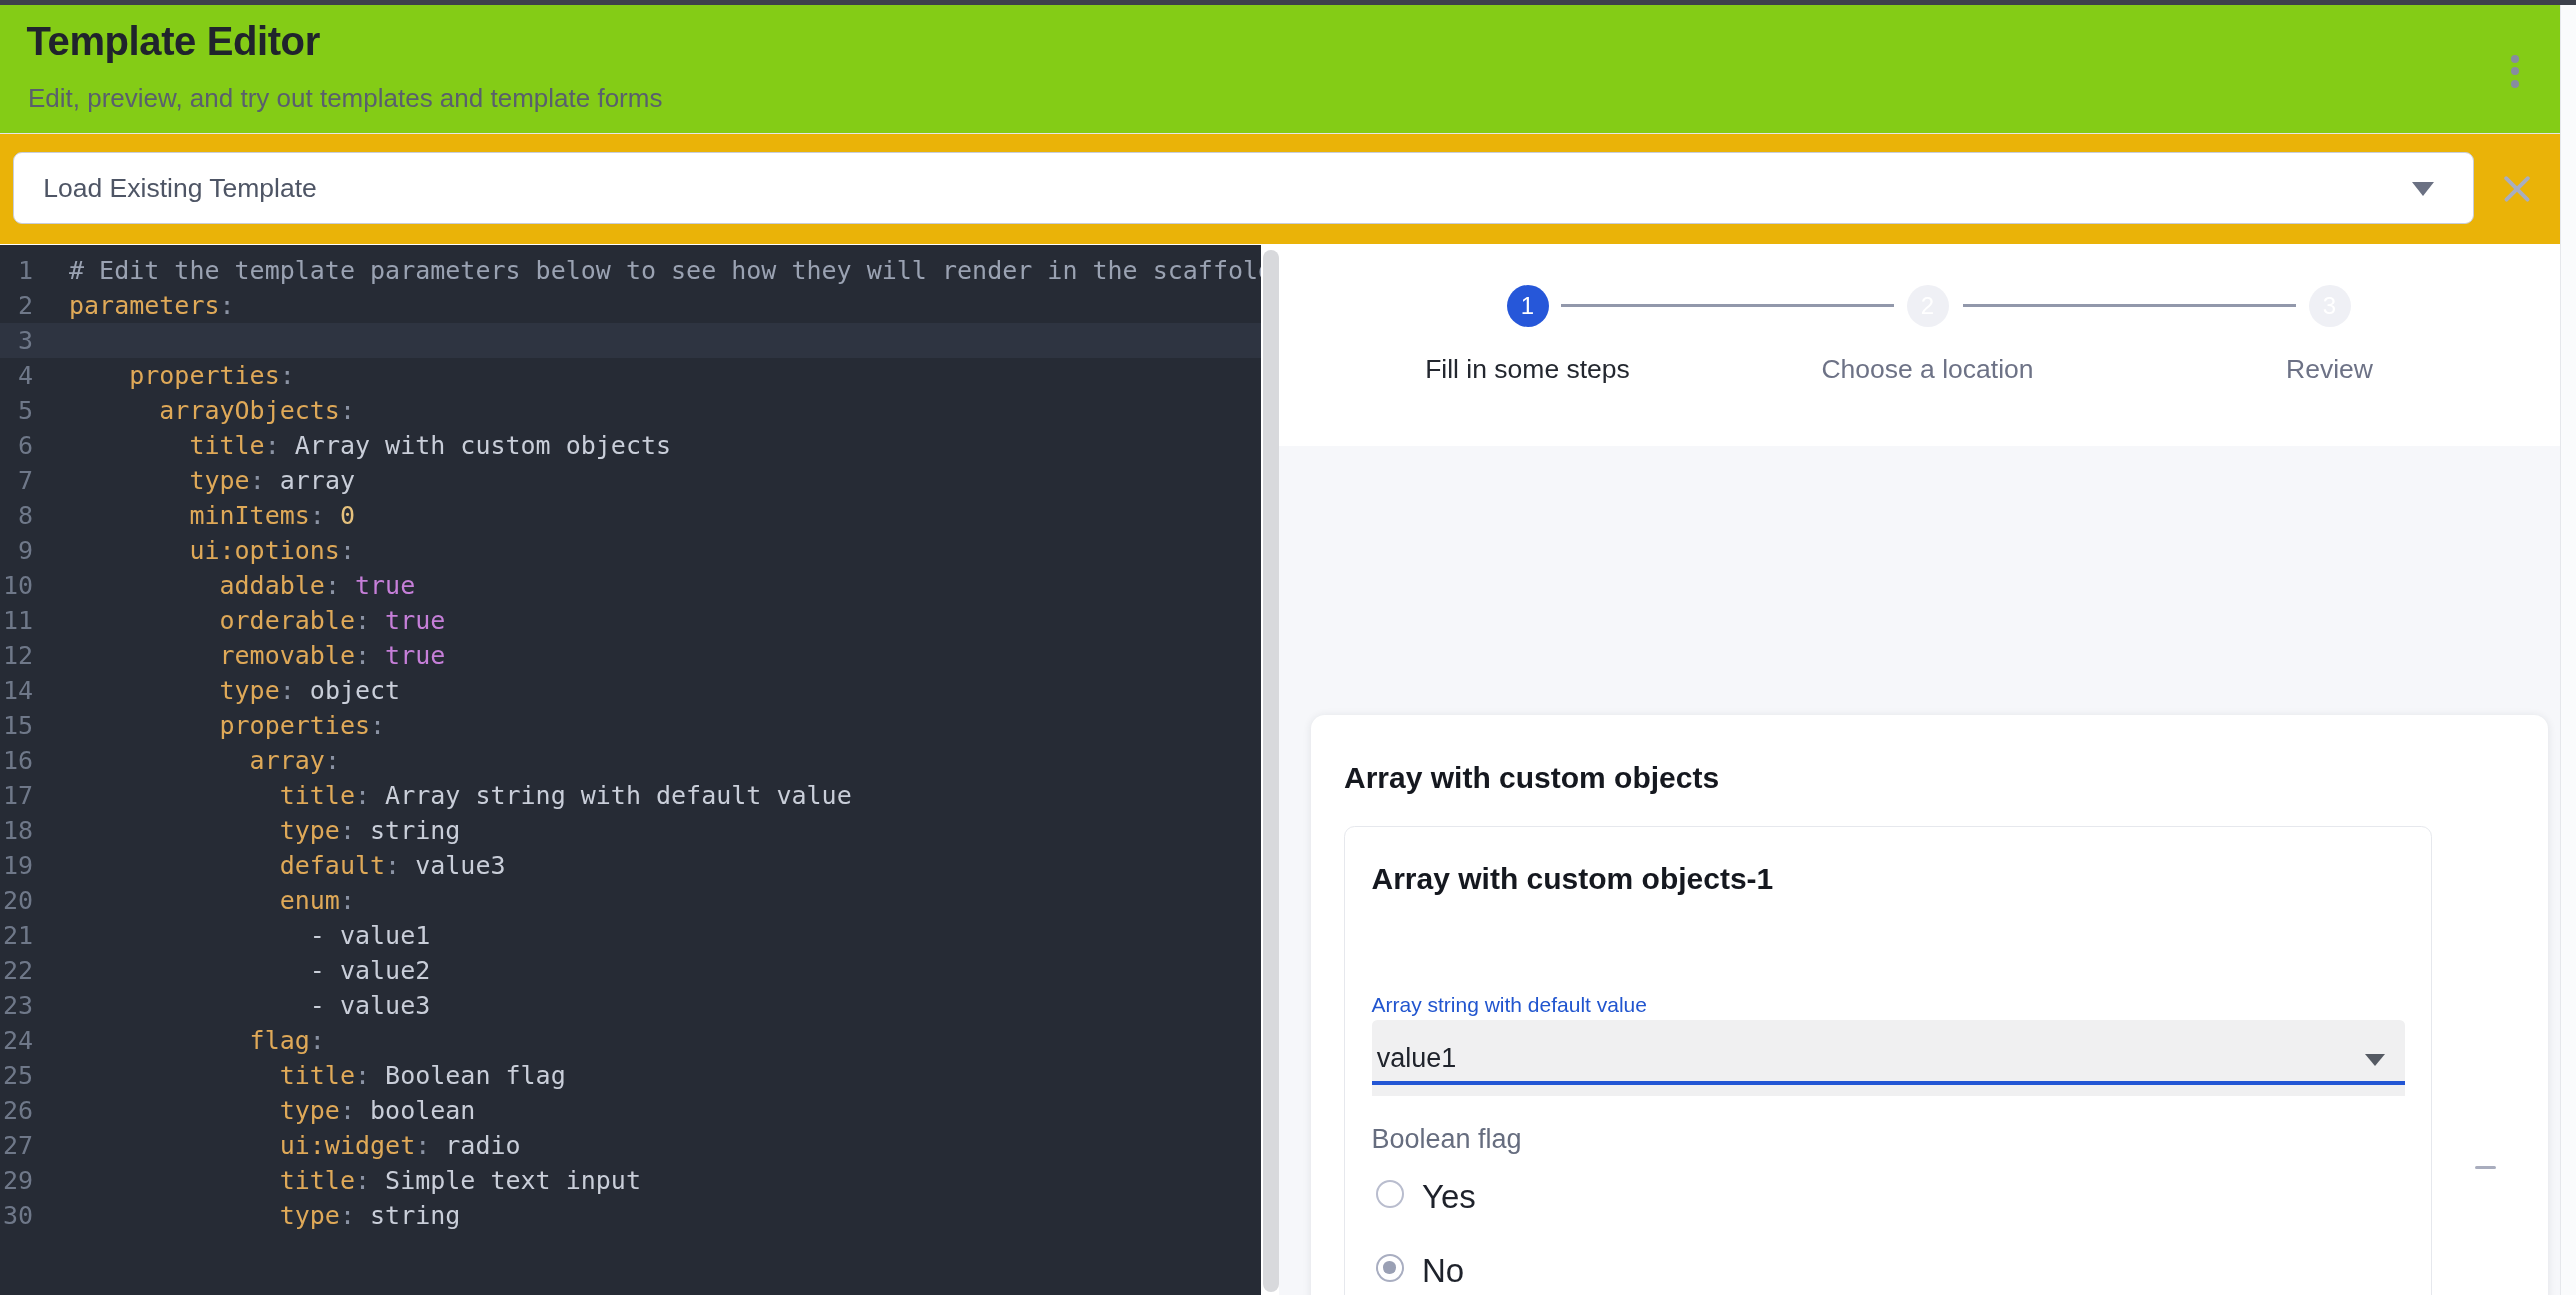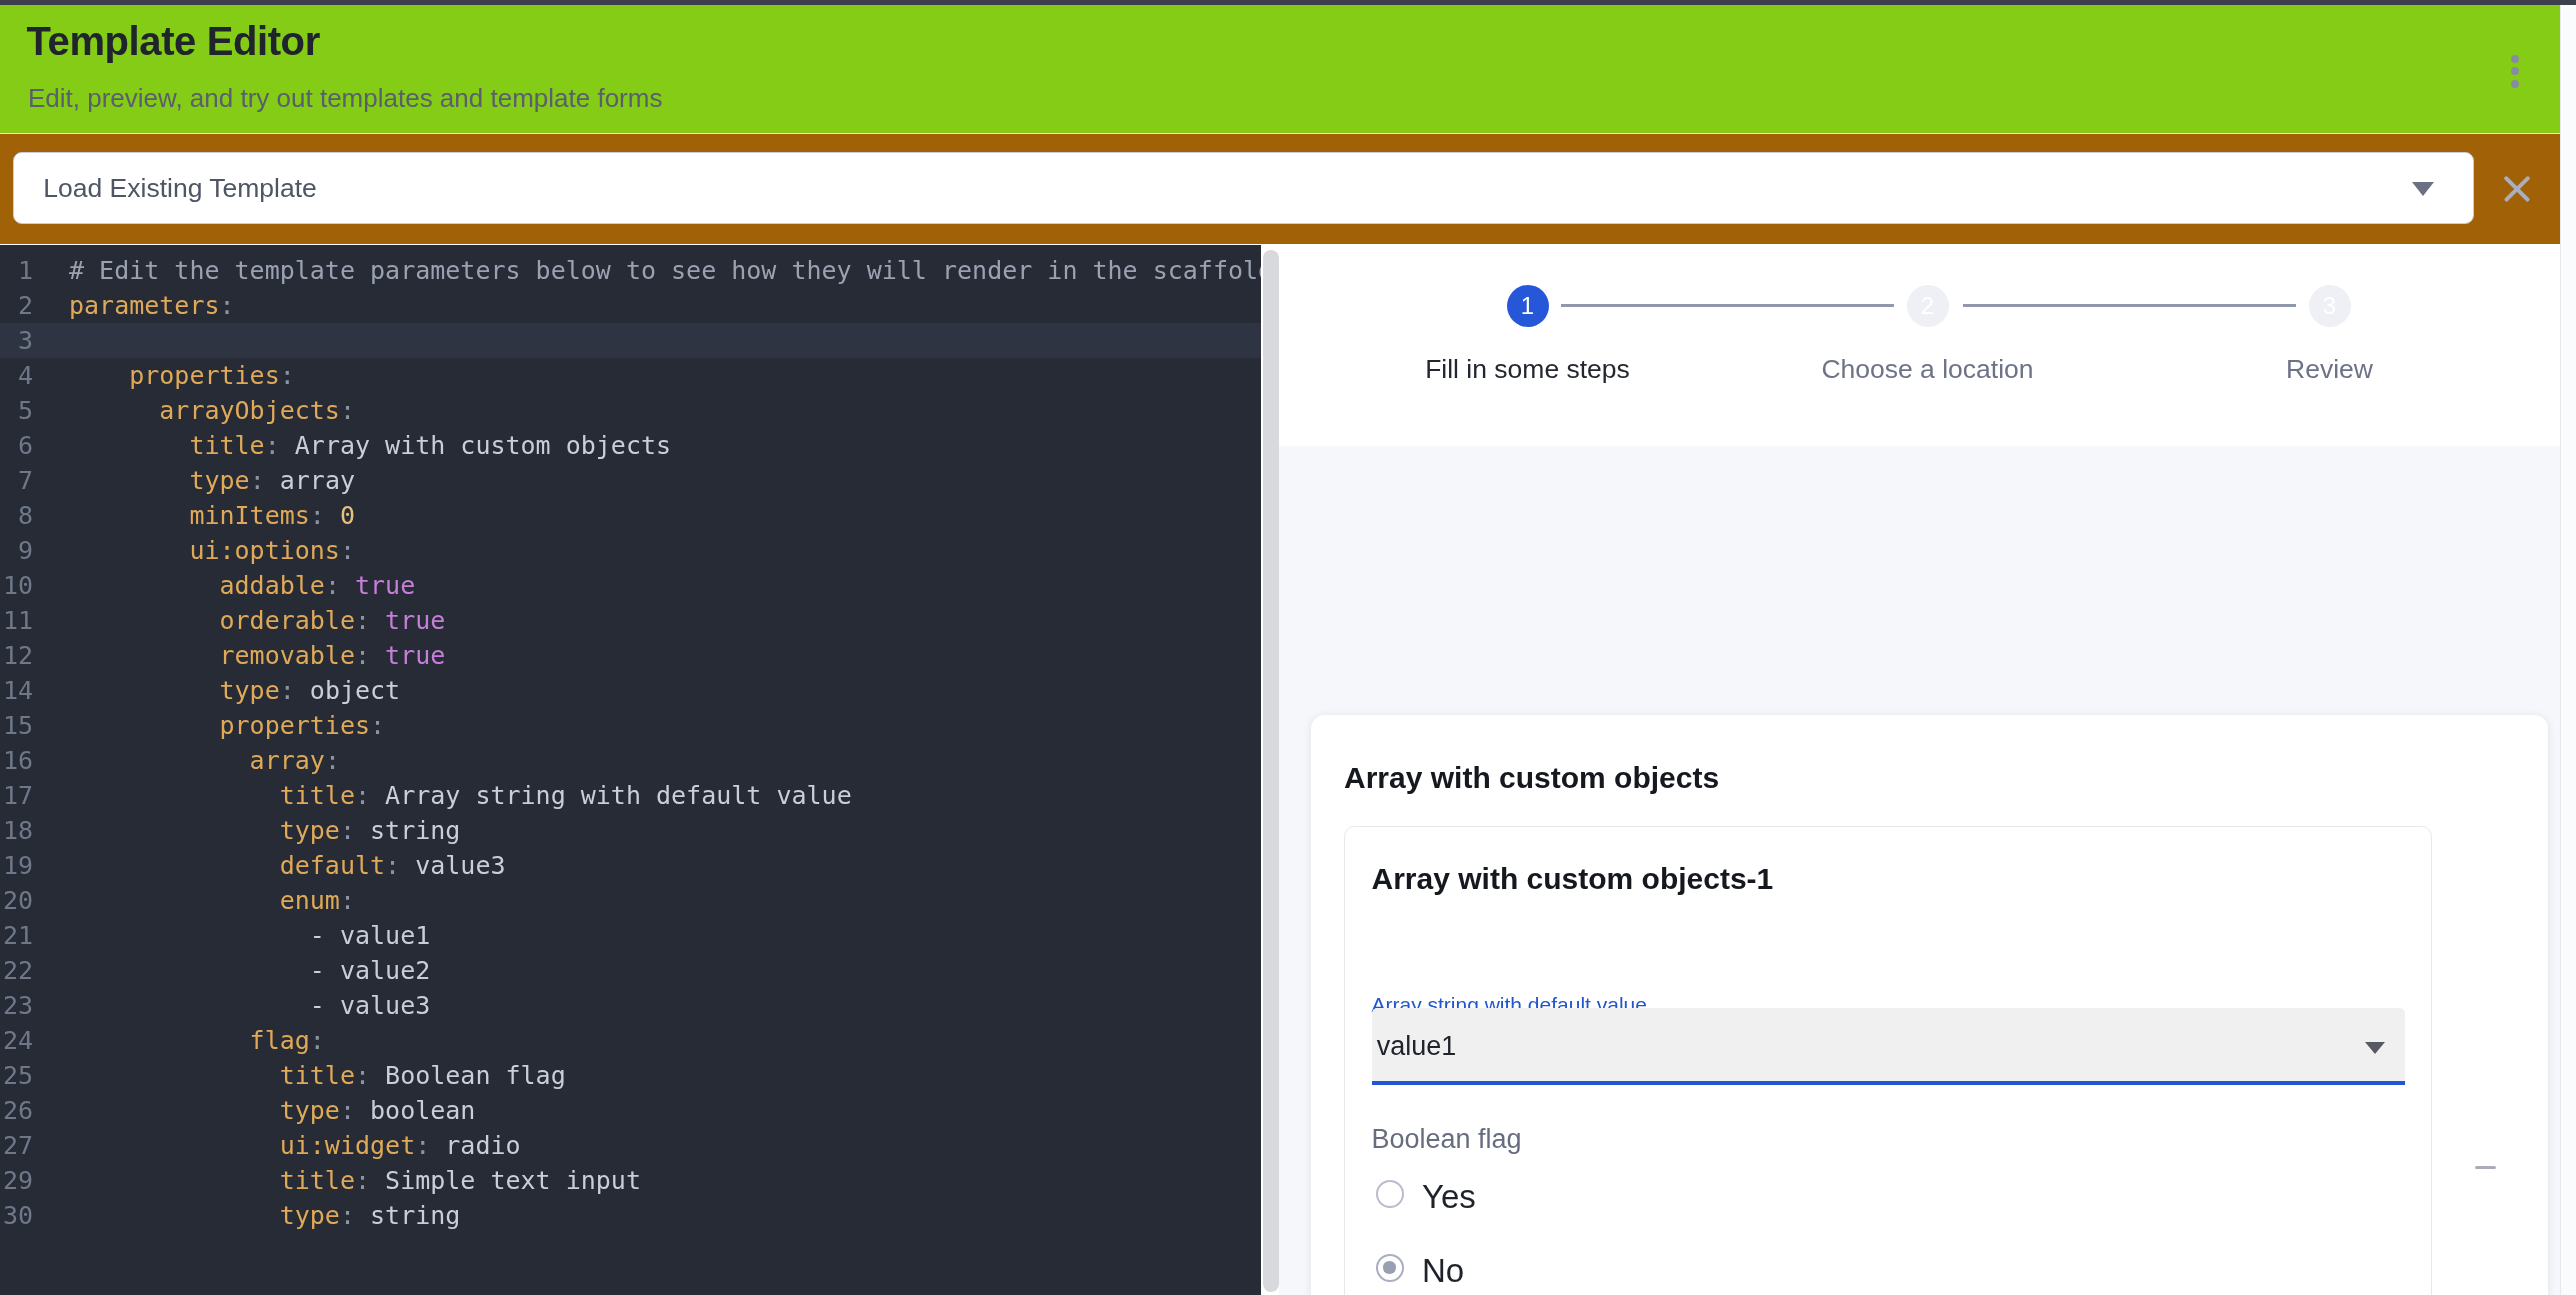--- a/index.html
+++ b/index.html
@@ -12,21 +12,21 @@
   .top-strip { position:absolute; left:0; top:0; width:2576px; height:5.3px; background:#3d414b; }
   
   .header { position:absolute; left:0; top:5.3px; width:2576px; height:128px; background:#84cc16; }
   .page-title { position:absolute; left:26.5px; top:14px; font-size:40px; font-weight:700; color:#20242c; letter-spacing:-0.4px; }
   .page-subtitle { position:absolute; left:28px; top:78px; font-size:26px; color:#595f6d;text-align:center; }
   .kebab { position:absolute; left:2495px; top:35px; width:39px; height:62px; cursor:pointer;
            display:flex; flex-direction:column; align-items:center; justify-content:center; gap:4.4px; }
   .kebab i { width:8px; height:8px; border-radius:50%; background:#878ca0; display:block; }
   .header-divider { position:absolute; left:0; top:133px; width:2576px; height:1.8px; background:#e4e6eb; }
   
-  .toolbar { position:absolute; left:0; top:134px; width:2576px; height:110px; background:#a16207; }
+  .toolbar { position:absolute; left:0; top:134px; width:2576px; height:110px; background:#eab308; }
   .load-select { position:absolute; left:13.3px; top:17.7px; width:2461px; height:72px; background:#fff;
                  border:1.8px solid #c8cdda; border-radius:8.8px; cursor:pointer; }
   .load-select .ph { position:absolute; left:29px; top:50%; transform:translateY(-50%); font-size:26.5px; color:#4e5565; }
   .sel-arrow { position:absolute; right:39px; top:50%; margin-top:-6.2px; width:0; height:0;
                border-left:11.5px solid transparent; border-right:11.5px solid transparent; border-top:14px solid #6b7183; }
   .clear-x { position:absolute; left:2496px; top:34px; width:41px; height:41px; cursor:pointer; }
   .clear-x:before, .clear-x:after { content:""; position:absolute; left:3.5px; top:18.6px; width:34px; height:3.5px;
                background:#a9aec0; border-radius:1.8px; }
   .clear-x:before { transform:rotate(45deg); }
   .clear-x:after  { transform:rotate(-45deg); }
@@ -55,21 +55,21 @@
   .conn1 { left:684px; width:333px; }
   .preview-bg { position:absolute; left:0; top:201px; width:1281px; height:849px; background:#f6f7fa; }
   
   .paper { position:absolute; left:32px; top:269px; width:1237px; height:813px; background:#fff;
            border-radius:14px; box-shadow:0 1.8px 8.8px rgba(30,35,50,0.10); }
   .section-title { position:absolute; left:33px; top:46px; font-size:30px; font-weight:700; color:#15181f; }
   .obj-card { position:absolute; left:33px; top:111px; width:1088px; height:646px; background:#fff;
               border:1.8px solid #e6e8ed; border-radius:10.6px; }
   .card-title { position:absolute; left:26.5px; top:35px; font-size:30px; font-weight:700; color:#15181f; }
   .field-label-blue { position:absolute; left:26.5px; top:166px; font-size:21px; color:#2155cf; }
-  .filled-select { position:absolute; left:26.5px; top:181px; width:1033px; height:76px; background:#f0f0f1;
+  .filled-select { position:absolute; left:26.5px; top:193px; width:1033px; height:76px; background:#f0f0f1;
                    border-radius:5.3px 5.3px 0 0; cursor:pointer; }
   .filled-select .val { position:absolute; left:5.3px; top:50%; transform:translateY(-50%); font-size:27px; color:#20242c; }
   .filled-select .arr { position:absolute; right:19.4px; top:50%; margin-top:-4.4px; width:0; height:0;
                    border-left:10.6px solid transparent; border-right:10.6px solid transparent; border-top:12.4px solid #555a63; }
   .select-underline { position:absolute; left:26.5px; top:254px; width:1033px; height:4.4px; background:#2356d4; }
   .radio-group-label { position:absolute; left:26.5px; top:297px; font-size:27px; color:#666d7f; }
   .radio-row { position:absolute; left:31px; height:30px; cursor:pointer; }
   .radio-row.r0 { top:353px; } .radio-row.r1 { top:427px; }
   .radio-circle { position:absolute; left:0; top:0; width:28px; height:28px; border-radius:50%; border:2.7px solid #b9bdce; background:#fff; }
   .radio-row.selected .radio-circle { border-color:#a9aec1; }

